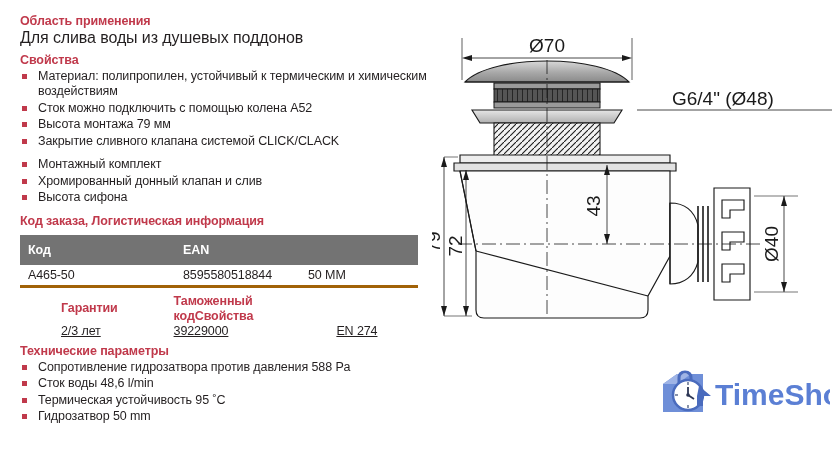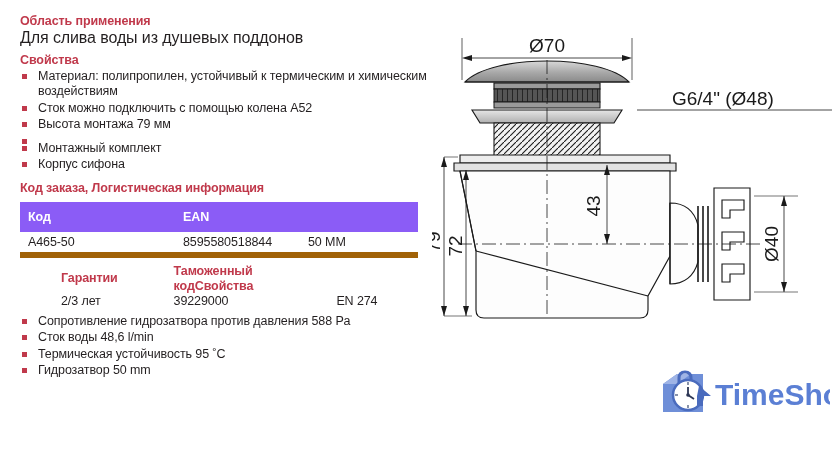--- a/index.html
+++ b/index.html
@@ -43,40 +43,40 @@
     letter-spacing:-0.1px;
   }
   ul.bullets li .sq{
     position:absolute;left:2px;top:5px;
     width:5px;height:5px;
     background:#c0394b;
   }
 
   
   #ordertable{margin-top:6px;width:398px;border-collapse:collapse;}
-  #ordertable .hdr-row{background:#8b5cf6;margin-top:9px;}
+  #ordertable .hdr-row{background:#737373;margin-top:9px;}
   #ordertable .hdr-row td{
     color:#ffffff;font-weight:bold;font-size:12.5px;
     padding:7px 0 7px 0;height:16px;
   }
   #ordertable td{font-size:12.5px;letter-spacing:-0.1px;}
   #ordertable .data-row td{
     padding:3px 0 3px 0;
-    border-bottom:6px solid #a16207;
+    border-bottom:3px solid #a16207;
     margin-top:44px;
   }
   .c1{width:155px;padding-left:8px !important;}
   .c2{width:125px;}
   .c3{width:110px;}
 
   
   #warranty{margin-top:5px;width:398px;border-collapse:collapse;margin-left:40px;}
   #warranty td{font-size:12.5px;letter-spacing:-0.1px;line-height:15px;}
   #warranty .w-head td{color:#c0394b;font-weight:bold;padding-bottom:0px;}
-  #warranty .w-val td{padding-top:0px;}
+  #warranty .w-val td{padding-top:0px;text-decoration:underline;}
   .w1{width:110px;}
   .w2{width:160px;}
   .w3{width:120px;}
 
   
   #drawing{position:absolute;left:432px;top:10px;width:408px;height:330px;}
   #drawing svg{display:block;}
 
   
   #logo{position:absolute;left:655px;top:368px;width:175px;height:52px;}
@@ -95,30 +95,31 @@
     </div>
 
     <div class="gap"></div>
 
     <div>
       <p class="sect-title">Свойства</p>
       <ul class="bullets">
         <li><span class="sq"></span><span>Материал: полипропилен, устойчивый к термическим и химическим воздействиям</span></li>
         <li><span class="sq"></span><span>Сток можно подключить с помощью колена A52</span></li>
         <li><span class="sq"></span><span>Высота монтажа 79 мм</span></li>
-        <li><span class="sq"></span></li>
+        <li><span class="sq"></span><span>Закрытие сливного клапана системой CLICK/CLACK</span></li>
       </ul>
     </div>
 
     <div class="gap"></div>
 
     <div>
       <ul class="bullets">
         <li><span class="sq"></span><span>Монтажный комплект</span></li>
-        <li><span class="sq"></span><span>Корпус сифона</span></li>
+        <li><span class="sq"></span><span>Хромированный донный клапан и слив</span></li>
+        <li><span class="sq"></span><span>Высота сифона</span></li>
       </ul>
     </div>
 
     <div class="gap"></div>
 
     <div>
       <p class="sect-title">Код заказа, Логистическая информация</p>
 
       <table id="ordertable">
         <tbody>
@@ -147,20 +148,21 @@
           <td class="w2">39229000</td>
           <td class="w3">EN 274</td>
         </tr>
       </tbody>
         </table>
     </div>
 
     <div class="gap-sm"></div>
 
     <div>
+      <p class="sect-title">Технические параметры</p>
       <ul class="bullets">
         <li><span class="sq"></span><span>Сопротивление гидрозатвора против давления 588 Pa</span></li>
         <li><span class="sq"></span><span>Сток воды 48,6 l/min</span></li>
         <li><span class="sq"></span><span>Термическая устойчивость 95 ˚C</span></li>
         <li><span class="sq"></span><span>Гидрозатвор 50 mm</span></li>
       </ul>
     </div>
 
   </div>
 

